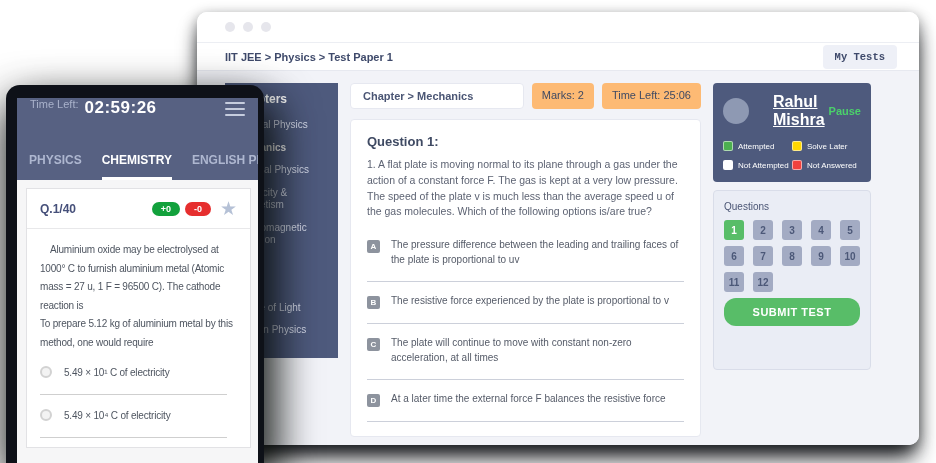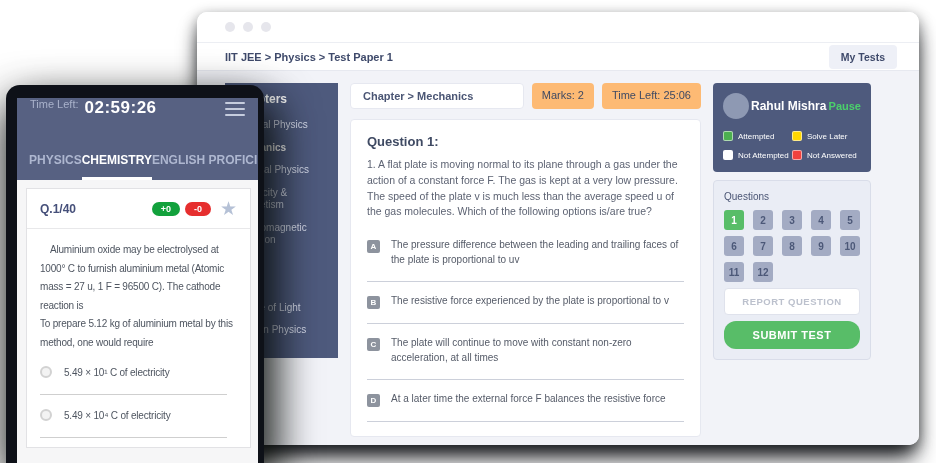--- a/index.html
+++ b/index.html
@@ -10,21 +10,21 @@
   
   .browser { position:absolute; left:197px; top:12px; width:722px; height:433px;
     background:#fff; border-radius:10px; overflow:hidden;
     box-shadow:0 16px 22px -4px rgba(8,10,14,.92), 0 4px 14px rgba(8,10,14,.45); }
   .titlebar { height:30px; display:flex; align-items:center; padding-left:28px; background:#fff; }
   .dot { width:10px; height:10px; border-radius:50%; background:#e6e6ec; margin-right:8px; }
   .crumbbar { height:29px; display:flex; align-items:center; justify-content:space-between;
     padding:0 22px 0 28px; border-top:1px solid #eceef3; border-bottom:1px solid #e7e9f0; background:#fff; }
   .breadcrumb { font-size:11px; font-weight:bold; color:#3f4a6b; }
   .my-tests { font-size:10.5px; font-weight:bold; color:#3f4a6b; background:#eef0f7;
-    border:none; border-radius:4px; padding:6px 12px; cursor:pointer; }
+    border:none; border-radius:4px; padding:6px 12px; cursor:pointer;font-family:Liberation Mono, monospace; }
 
   .content { display:flex; align-items:flex-start; gap:12px; height:374px;
     background:#f2f3f8; padding:12px 48px 12px 28px; }
 
   
   .sidebar { width:113px; background:#4e5a7d; color:#dfe3f0; padding-bottom:16px; flex-shrink:0; }
   .sb-title { font-size:12px; font-weight:bold; color:#fff; padding:9px 10px 8px; }
   .sb-item { font-size:10px; line-height:1.25; padding:5px 10px; cursor:pointer; color:#d6dbeb; }
   .sb-item.active { color:#ffffff; font-weight:bold; }
 
@@ -44,21 +44,21 @@
   .opt-badge { width:13px; height:13px; background:#8d939e; border-radius:2px; color:#fff;
     font-size:8px; font-weight:bold; display:flex; align-items:center; justify-content:center;
     margin-top:2px; flex-shrink:0; }
   .opt-text { font-size:10px; color:#555b68; line-height:1.45; margin-left:11px; max-width:300px; }
 
   
   .panel { width:158px; flex-shrink:0; }
   .user-card { background:#4e5a7d; border-radius:4px; padding:10px 10px 12px; }
   .user-row { display:flex; align-items:center; }
   .avatar { width:26px; height:26px; border-radius:50%; background:#8e99b3; flex-shrink:0; }
-  .user-name { font-size:12px; font-weight:bold; color:#fff; margin-left:2px; flex:1; }
+  .user-name { font-size:16px; font-weight:bold; color:#fff; margin-left:24px; flex:1;text-decoration:underline; }
   .pause { font-size:11px; font-weight:bold; color:#4bd06b; cursor:pointer; }
   .legend { display:grid; grid-template-columns:1fr 1fr; gap:9px 0; margin-top:12px; }
   .lg-item { display:flex; align-items:center; }
   .lg-swatch { width:10px; height:10px; border-radius:2px; margin-right:5px; flex-shrink:0;
     border:1px solid rgba(255,255,255,.55); }
   .lg-label { font-size:8px; color:#fff; white-space:nowrap; }
   .questions-card { margin-top:8px; background:#eaedf5; border:1px solid #d9dde9; border-radius:4px;
     padding:10px; height:180px; display:flex; flex-direction:column; }
   .qs-title { font-size:10px; color:#4a5574; margin-bottom:8px; }
   .tile-grid { display:grid; grid-template-columns:repeat(5,20px); gap:6px 9px; }
@@ -75,21 +75,21 @@
   
   .phone { position:absolute; left:6px; top:85px; width:258px; height:378px; z-index:5;
     background:#0e1118; border-radius:14px 14px 0 0; padding:13px 6px 0 11px;
     box-shadow:0 18px 45px rgba(5,8,6,.85), 14px 20px 40px rgba(5,10,6,.55); }
   .phone-app { width:100%; height:100%; background:#f6f6f7; overflow:hidden; }
   .phone-header { background:#576182; height:45px; display:flex; align-items:flex-start; padding:0 13px; }
   .ph-time-label { font-size:11px; color:#a9b2cb; margin-right:6px; }
   .ph-time { font-size:17px; font-weight:bold; color:#fff; letter-spacing:.5px; flex:1; }
   .hamburger { width:20px; cursor:pointer; }
   .hamburger span { display:block; height:2.5px; background:#c6cdde; margin:3.5px 0; border-radius:1px; }
-  .phone-tabs { background:#576182; display:flex; padding:0 12px; height:37px;
+  .phone-tabs { background:#576182; display:flex; gap:20px; padding:0 12px; height:37px;
     white-space:nowrap; overflow:hidden; }
   .ptab { font-size:12px; font-weight:bold; color:#aeb7d0; display:flex; align-items:center;
     border-bottom:3px solid transparent; cursor:pointer; }
   .ptab.active { color:#fff; border-bottom-color:#fff; }
   .phone-card { margin:8px 7px 0 9px; background:#fff; border:1px solid #e2e2e5; min-height:260px; }
   .pcard-head { display:flex; align-items:center; padding:10px 13px; border-bottom:1px solid #e8e8ea; }
   .p-qno { font-size:12px; font-weight:bold; color:#46507a; flex:1; }
   .pill { font-size:9px; font-weight:bold; color:#fff; border-radius:9px; padding:2px 9px; margin-left:5px; }
   .pill.pos { background:#12a13c; }
   .pill.neg { background:#e62e2e; }
@@ -202,21 +202,20 @@
             <div class="tile default">4</div>
             <div class="tile default">5</div>
             <div class="tile default">6</div>
             <div class="tile default">7</div>
             <div class="tile default">8</div>
             <div class="tile default">9</div>
             <div class="tile default">10</div>
             <div class="tile default">11</div>
             <div class="tile default">12</div>
           </div>
-          <button class="report-btn">REPORT QUESTION</button>
           <button class="submit-btn">SUBMIT TEST</button>
         </div>
       </div>
 
     </div>
   </div>
 
   <div class="phone">
     <div class="phone-app">
       <div class="phone-header">

